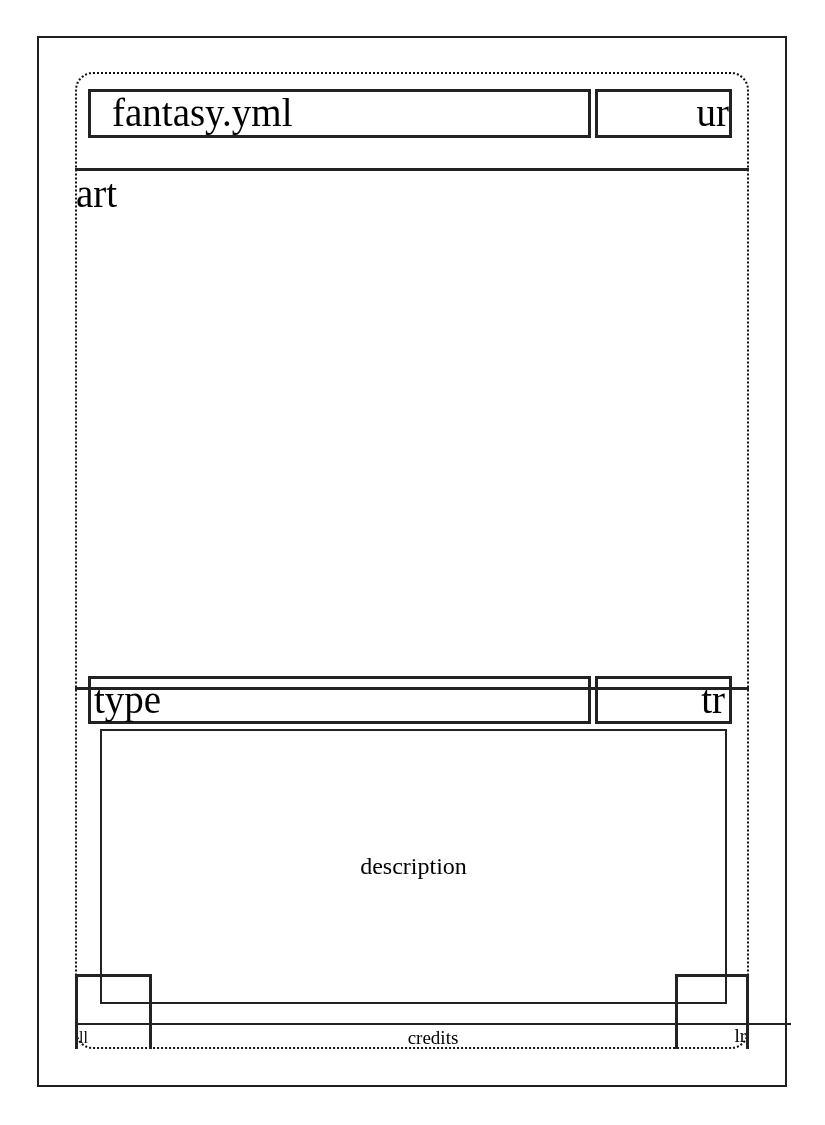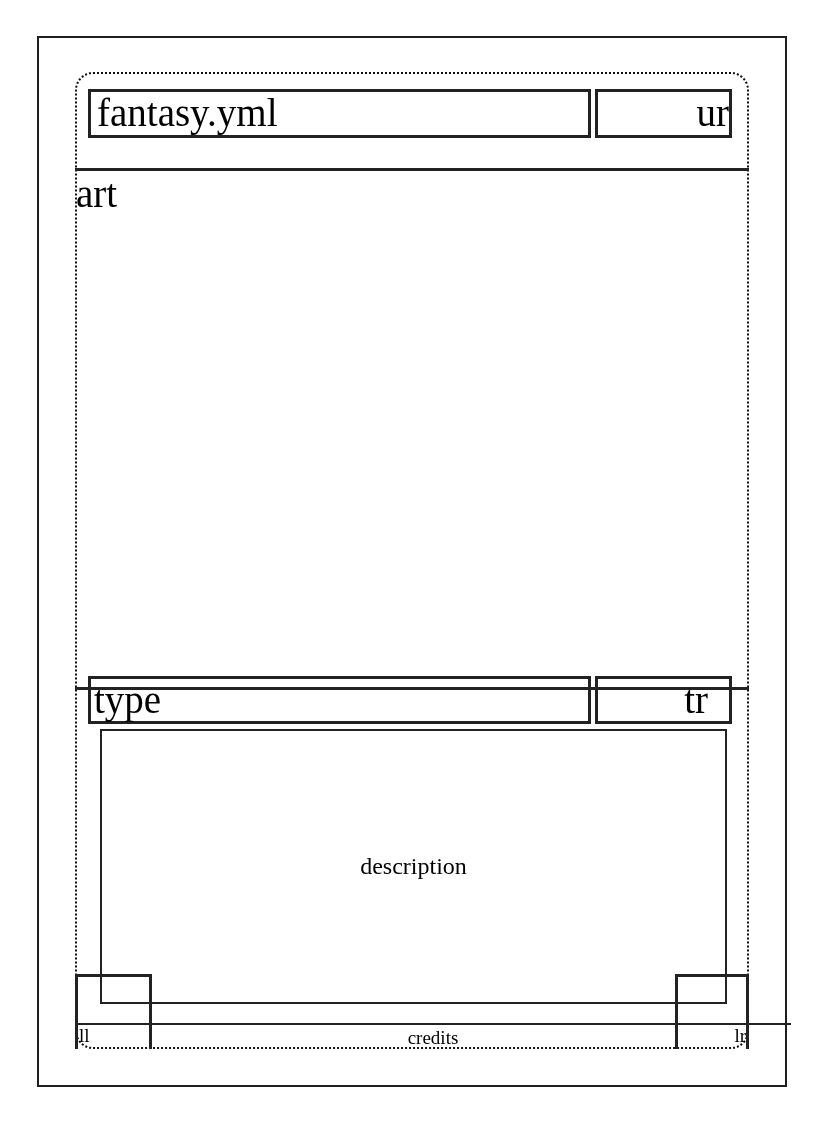--- a/index.html
+++ b/index.html
@@ -31,21 +31,21 @@
     left: 75px; top: 72px; width: 674px; height: 977px;
     border: 2px dotted #111111;
     border-radius: 18px;
   }
 
   
   .title-box {
     left: 88px; top: 89px; width: 503px; height: 49px;
     border: 3px solid #222222;
     font-size: 39px; line-height: 42px;
-    padding-left: 6px;
+    padding-left: 21px;
     white-space: nowrap; overflow: hidden;
   }
   .ur-box {
     left: 595px; top: 89px; width: 137px; height: 49px;
     border: 3px solid #222222;
     font-size: 39px; line-height: 42px;
     text-align: right;
   }
 
   
@@ -61,37 +61,37 @@
   .type-box {
     left: 88px; top: 676px; width: 503px; height: 48px;
     border: 3px solid #222222;
     font-size: 39px; line-height: 41px;
     padding-left: 3px;
   }
   .tr-box {
     left: 595px; top: 676px; width: 137px; height: 48px;
     border: 3px solid #222222;
     font-size: 39px; line-height: 41px;
-    padding-right: 21px;
+    padding-right: 4px;
     text-align: right;
   }
 
   
   .desc-box {
     left: 100px; top: 729px; width: 627px; height: 275px;
     border: 2px solid #222222;
     display: flex; align-items: center; justify-content: center;
     font-size: 24px;
   }
 
   
   .ll-box {
     left: 75px; top: 974px; width: 77px; height: 75px;
     border: 3px solid #222222; border-bottom: none;
-    font-size: 19px;
+    font-size: 16px;
   }
   .ll-box .label { position: absolute; left: 1px; bottom: 2px; }
   .lr-box {
     left: 675px; top: 974px; width: 74px; height: 75px;
     border: 3px solid #222222; border-bottom: none;
     font-size: 19px;
   }
   .lr-box .label { position: absolute; right: 0px; bottom: 2px; }
 
   

